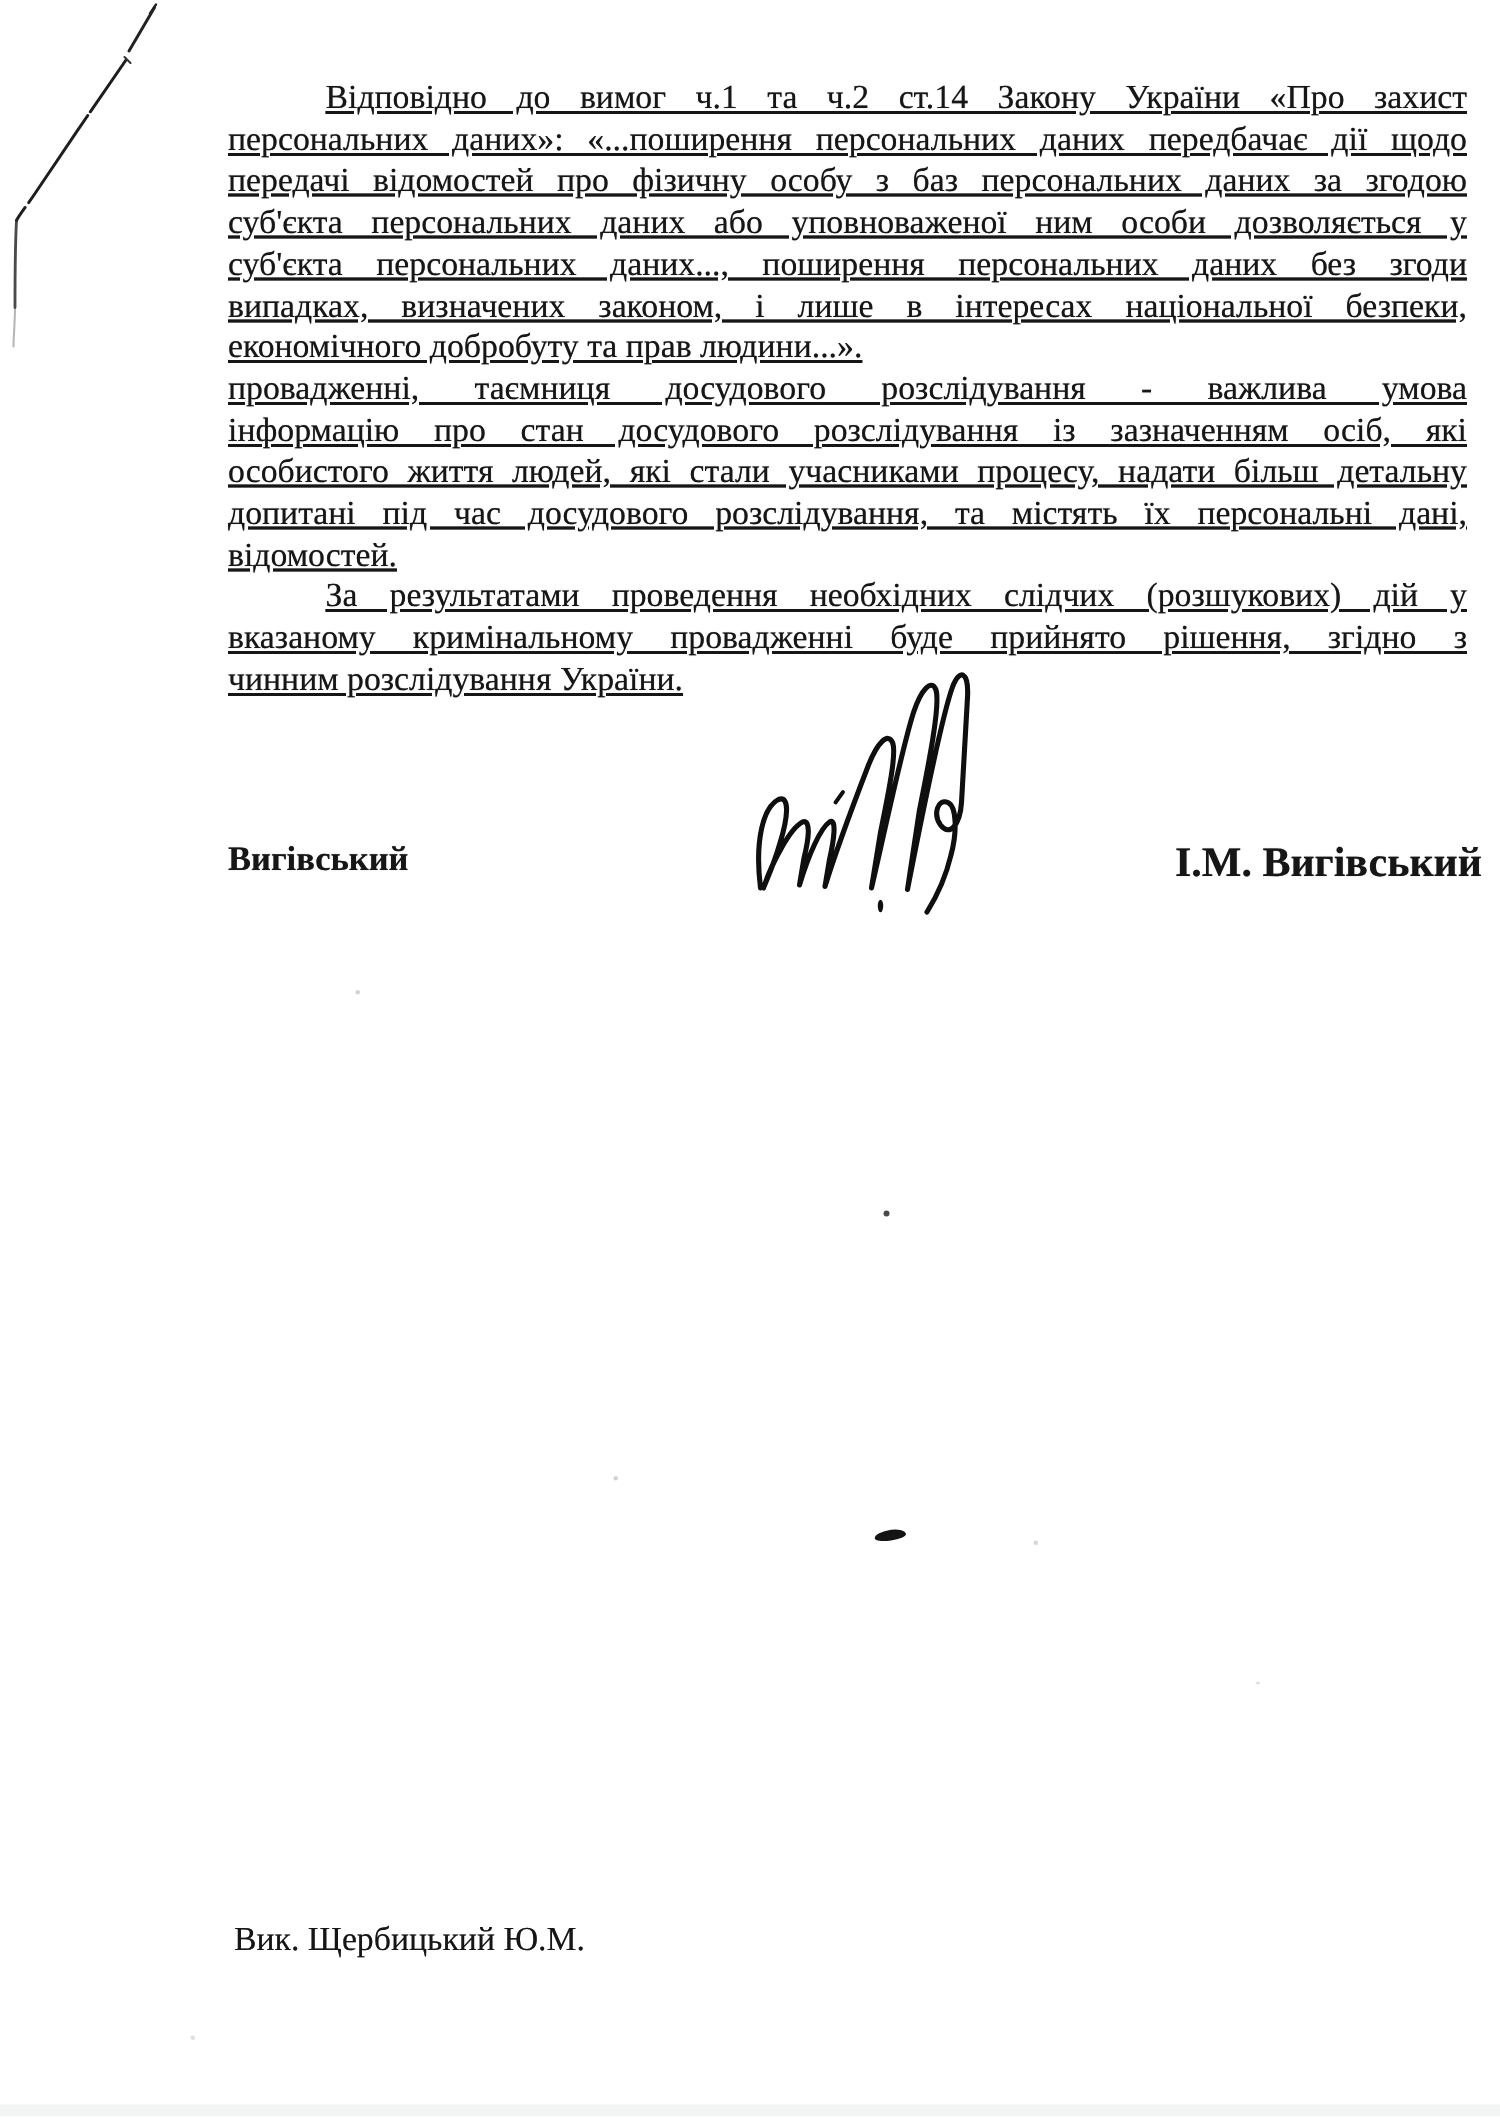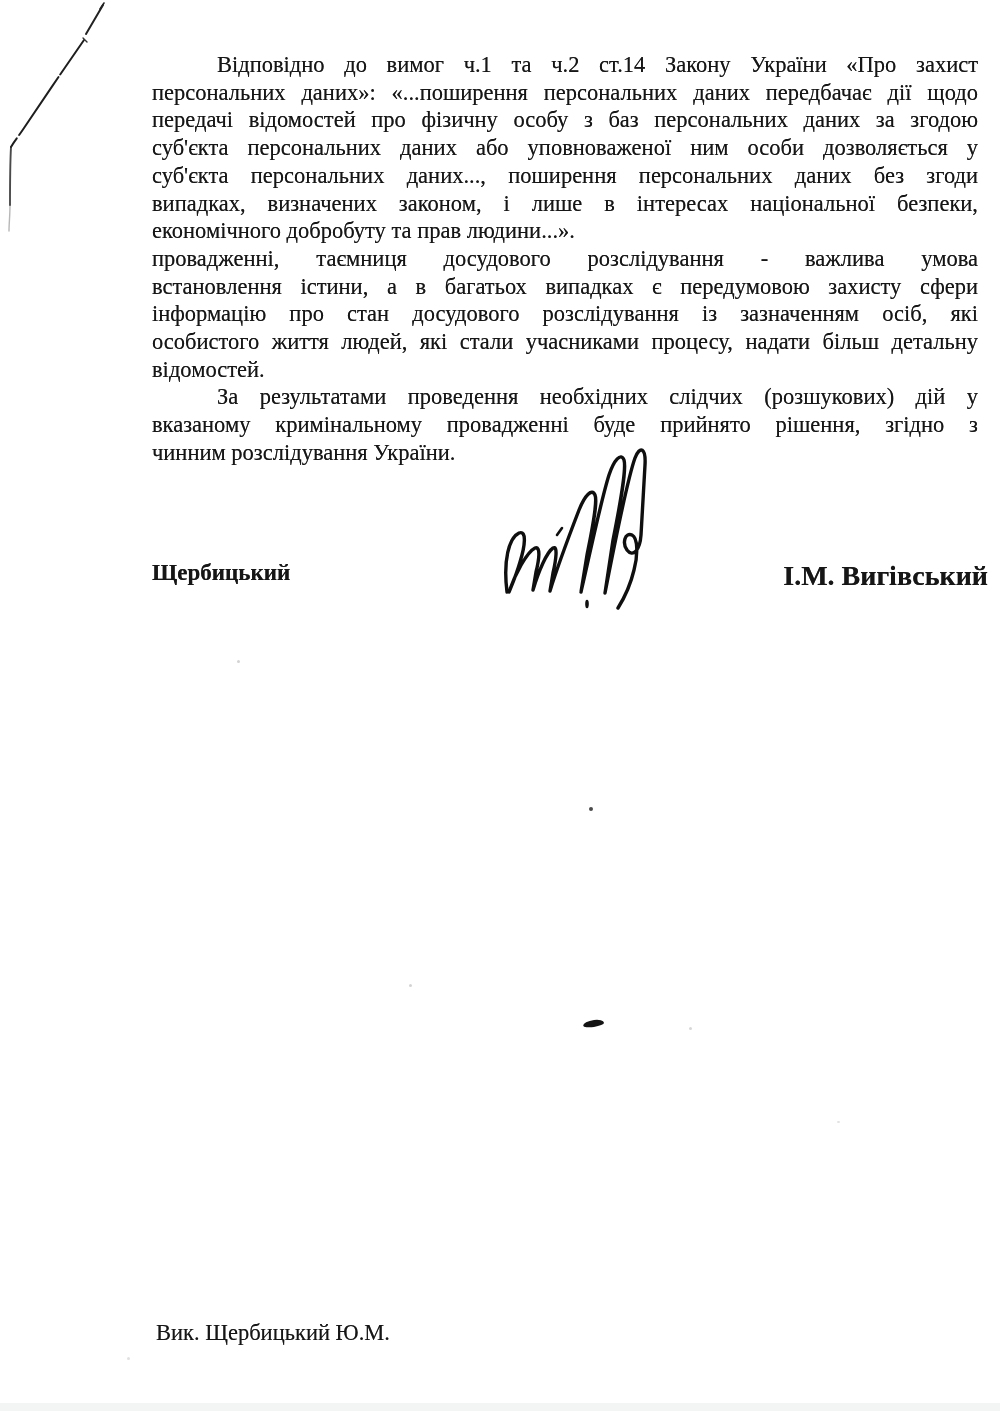--- a/index.html
+++ b/index.html
@@ -21,40 +21,40 @@
   .textblock {
     position: absolute;
     left: 152px; top: 51px; width: 826px;
     font-size: 22.5px;
     line-height: 27.7px;
     text-shadow: 0 0 0.5px rgba(12,12,12,0.65);
   }
   .line {
     text-align: justify;
     text-align-last: justify;
+    text-decoration: underline;
   }
   .line.first { text-indent: 65px; }
   .line.last  { text-align: center; text-align-last: left; }
 
   .sig-title {
     position: absolute; left: 152px; top: 560px;
     font-size: 23px; font-weight: bold;
     text-shadow: 0 0 0.5px rgba(12,12,12,0.7);
   }
   .sig-name {
     position: absolute; left: 778px; top: 560px; width: 210px;
     text-align: right;
     font-size: 28px; font-weight: bold;
     text-shadow: 0 0 0.5px rgba(12,12,12,0.7);
   }
   .footer-exec {
     position: absolute; left: 156px; top: 1280px;
     font-size: 22.5px;
     text-shadow: 0 0 0.4px rgba(12,12,12,0.55);
-    margin-top: 40px;
   }
   .signature-svg {
     position: absolute; left: 495px; top: 440px;
     width: 165px; height: 175px;
   }
   .scanline-svg {
     position: absolute; left: 0; top: 0;
     width: 130px; height: 245px;
   }
   .speck {
@@ -93,33 +93,33 @@
       <div class="line first">Відповідно до вимог ч.1 та ч.2 ст.14 Закону України «Про захист</div>
       <div class="line">персональних даних»: «...поширення персональних даних передбачає дії щодо</div>
       <div class="line">передачі відомостей про фізичну особу з баз персональних даних за згодою</div>
       <div class="line">суб'єкта персональних даних або уповноваженої ним особи дозволяється у</div>
       <div class="line">суб'єкта персональних даних..., поширення персональних даних без згоди</div>
       <div class="line">випадках, визначених законом, і лише в інтересах національної безпеки,</div>
       <div class="line last">економічного добробуту та прав людини...».</div>
     </div>
     <div>
       <div class="line">провадженні, таємниця досудового розслідування - важлива умова</div>
-      <div class="line">встановлення істини, а в багатьох випадках є передумовою захисту сфери</div>
       <div class="line">інформацію про стан досудового розслідування із зазначенням осіб, які</div>
       <div class="line">особистого життя людей, які стали учасниками процесу, надати більш детальну</div>
+      <div class="line">допитані під час досудового розслідування, та містять їх персональні дані,</div>
       <div class="line last">відомостей.</div>
     </div>
     <div>
       <div class="line first">За результатами проведення необхідних слідчих (розшукових) дій у</div>
       <div class="line">вказаному кримінальному провадженні буде прийнято рішення, згідно з</div>
       <div class="line last">чинним розслідування України.</div>
     </div>
   </div>
 
-  <div class="sig-title">Щербицький</div>
+  <div class="sig-title">Вигівський</div>
 
   <svg class="signature-svg" viewBox="0 0 165 175" aria-hidden="true">
     <path d="M12 152
              C 8 120, 14 98, 24 93
              C 32 90, 30 106, 25 122
              C 21 136, 16 147, 14 152
              C 20 134, 32 112, 40 108
              C 46 106, 44 120, 41 132
              L 38 150
              C 44 130, 52 112, 58 108

